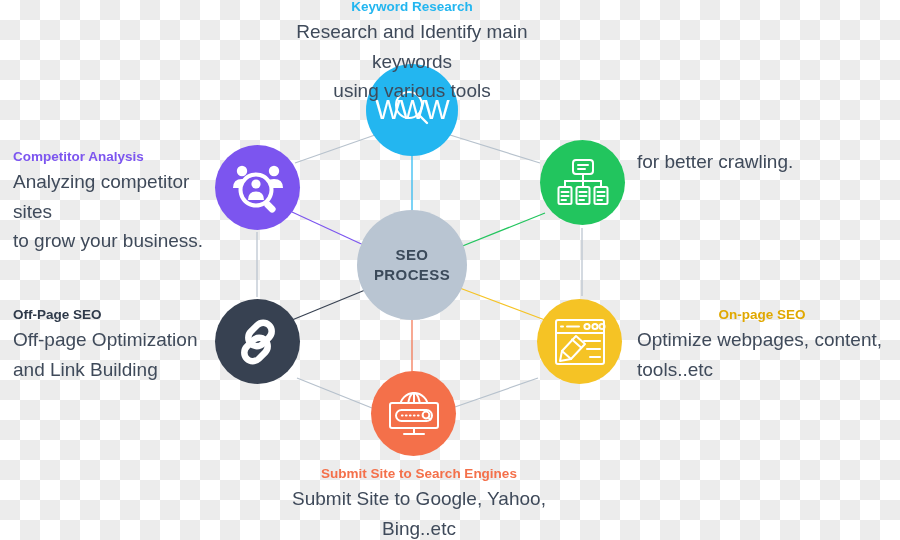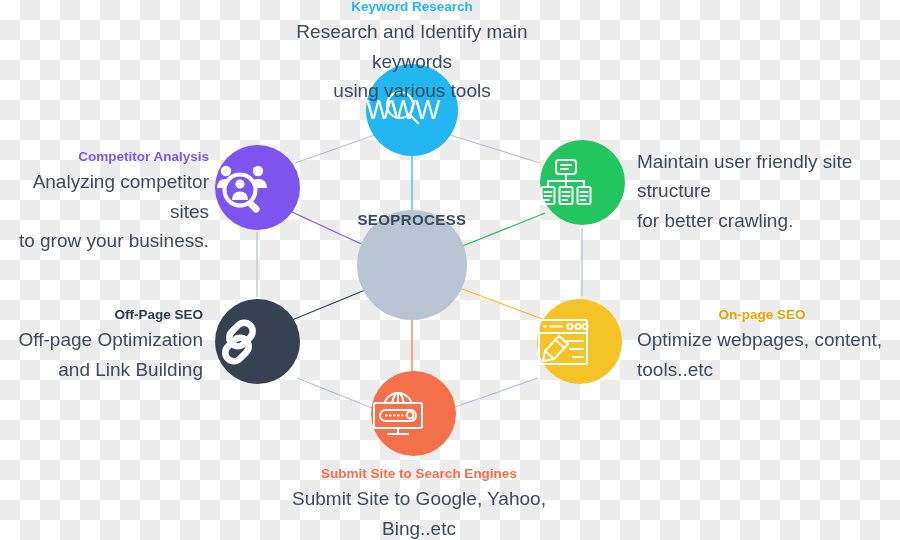--- a/index.html
+++ b/index.html
@@ -30,30 +30,31 @@
     width: 900px;
     height: 540px;
   }
 
   
   .node {
     position: absolute;
     border-radius: 50%;
     display: flex;
     align-items: center;
+    justify-content: center;
   }
 
   .node svg { display: block; }
 
   .hub {
     position: absolute;
     border-radius: 50%;
     display: flex;
-    flex-direction: row;
-    align-items: flex-start;
+    flex-direction: column;
+    align-items: center;
     justify-content: center;
     background: #b9c5d2;
     color: #3b4a5a;
     font-weight: bold;
     font-size: 15px;
     letter-spacing: .4px;
     line-height: 1.35;
     text-align: center;
   }
 
@@ -75,21 +76,21 @@
     white-space: nowrap;
   }
 
   .caption .desc {
     font-size: 19px;
     color: #3f4a5a;
     line-height: 1.55;
     font-weight: 400;
   }
 
-  .align-right { text-align: right; }
+  .align-right { text-align: left; }
   .align-left  { text-align: left;  }
   .align-center{ text-align: center;}
 </style>
 </head>
 <body>
 
 <div id="canvas">
 
   <svg id="wires" viewBox="0 0 900 540" xmlns="http://www.w3.org/2000/svg">
     <g fill="none" stroke-width="1.2">
@@ -217,21 +218,20 @@
     </svg>
   </div>
 
   <div class="caption align-center" style="left:262px; top:-3px; width:300px;">
     <div class="title" style="color:#23b6f0;">Keyword Research</div>
     <div class="desc">Research and Identify main keywords</div>
     <div class="desc">using various tools</div>
   </div>
 
   <div class="caption align-left" style="left:637px; top:147px; width:260px;">
-    <div class="desc">Maintain user friendly site structure</div>
     <div class="desc">for better crawling.</div>
   </div>
 
   <div class="caption align-left" style="left:637px; top:305px; width:250px;">
     <div class="title" style="color:#e0a800;text-align:center;">On-page SEO</div>
     <div class="desc">Optimize webpages, content,</div>
     <div class="desc">tools..etc</div>
   </div>
 
   <div class="caption align-right" style="left:13px; top:305px; width:190px;">

